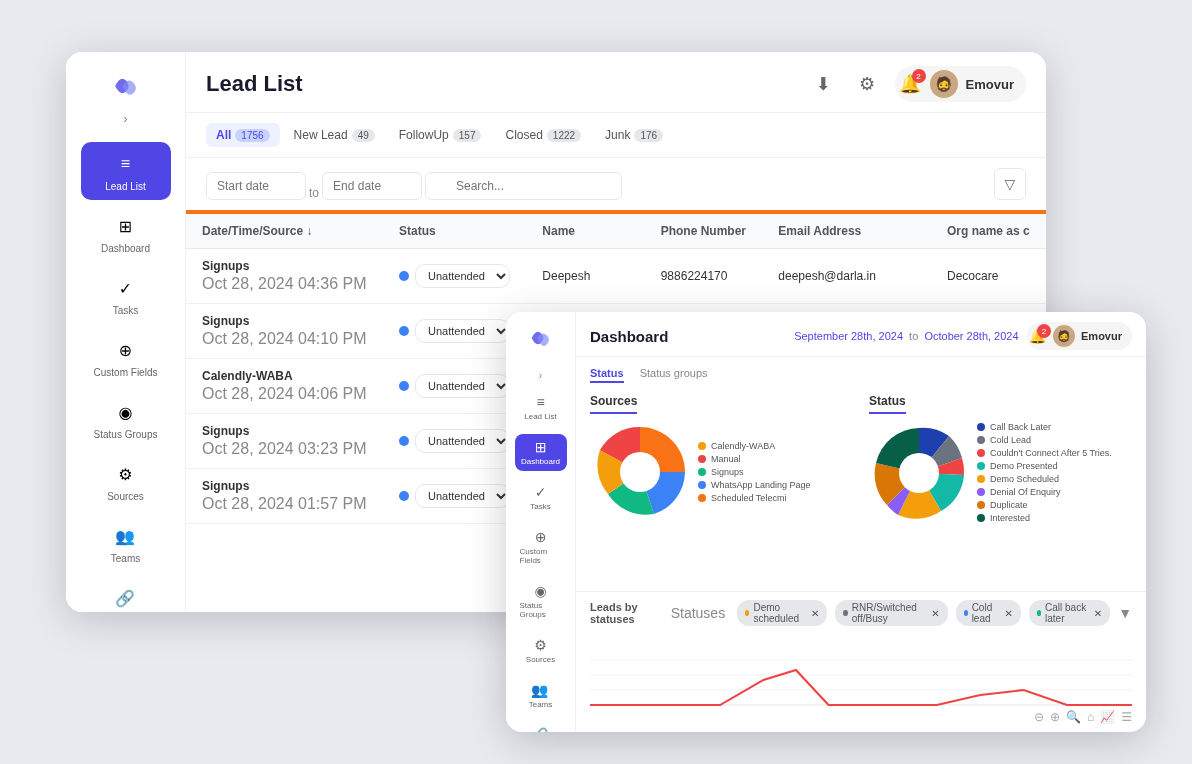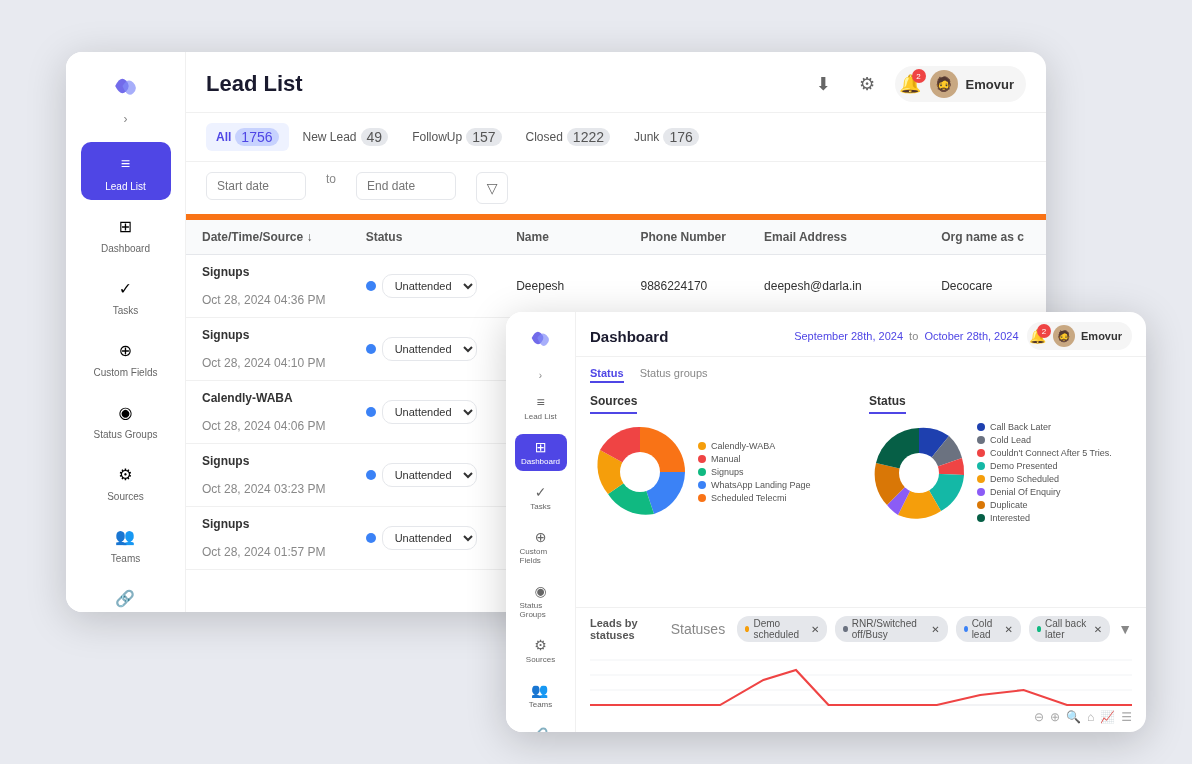--- a/index.html
+++ b/index.html
@@ -219,35 +219,35 @@
     .tab-item.active .tab-label {
       color: #4f46e5;
       font-weight: 600;
     }
 
     .tab-badge {
       background: #e5e7eb;
       color: #555;
       border-radius: 10px;
       padding: 1px 6px;
-      font-size: 14px;
+      font-size: 10px;
     }
 
     .tab-item.active .tab-badge {
       background: #c7d2fe;
       color: #4f46e5;
     }
 
     
     .search-row {
       display: flex;
-      align-items: flex-start;
-      gap: 20px;
+      align-items: flex-end;
+      gap: 3px;
       padding: 10px 20px;
-      border-bottom: 6px solid #f97316;
+      border-bottom: 4px solid #f97316;
     }
 
     .date-input {
       border: 1px solid #e5e7eb;
       border-radius: 6px;
       padding: 6px 10px;
       font-size: 12px;
       color: #aaa;
       width: 100px;
     }
@@ -326,23 +326,23 @@
       color: #333;
       vertical-align: middle;
     }
 
     .source-name {
       font-weight: 600;
       font-size: 12px;
     }
 
     .source-date {
-      font-size: 12px;
+      font-size: 16px;
       color: #888;
-      margin-top: 14px;
+      margin-top: 2px;
     }
 
     .status-cell {
       display: flex;
       align-items: center;
       gap: 6px;
     }
 
     .status-dot {
       width: 10px;
@@ -503,21 +503,21 @@
 
     .dash-bottom {
       border-top: 1px solid #f0f0f0;
       padding: 8px 14px;
     }
 
     .leads-by-statuses {
       display: flex;
       align-items: center;
       gap: 8px;
-      margin-bottom: 8px;
+      margin-bottom: 24px;
     }
 
     .lbs-title {
       font-size: 11px;
       color: #555;
       font-weight: 600;
     }
 
     .status-chip {
       background: #e5e7eb;
@@ -659,20 +659,24 @@
         <div class="tab-item">
           <span class="tab-label">Junk</span>
           <span class="tab-badge">176</span>
         </div>
       </div>
 
       <div class="search-row">
         <input class="date-input" type="text" placeholder="Start date" style="">
         <span class="date-sep">to</span>
         <input class="date-input" type="text" placeholder="End date" style="">
+        <div class="search-wrap">
+          <span class="search-icon-pos">🔍</span>
+          <input class="search-box" type="text" placeholder="Search..." style="">
+        </div>
         <button class="filter-icon-btn">
           <span>▽</span>
         </button>
       </div>
 
       <div class="table-container">
         <table>
           <thead>
             <tr>
               <th>Date/Time/Source ↓</th>

